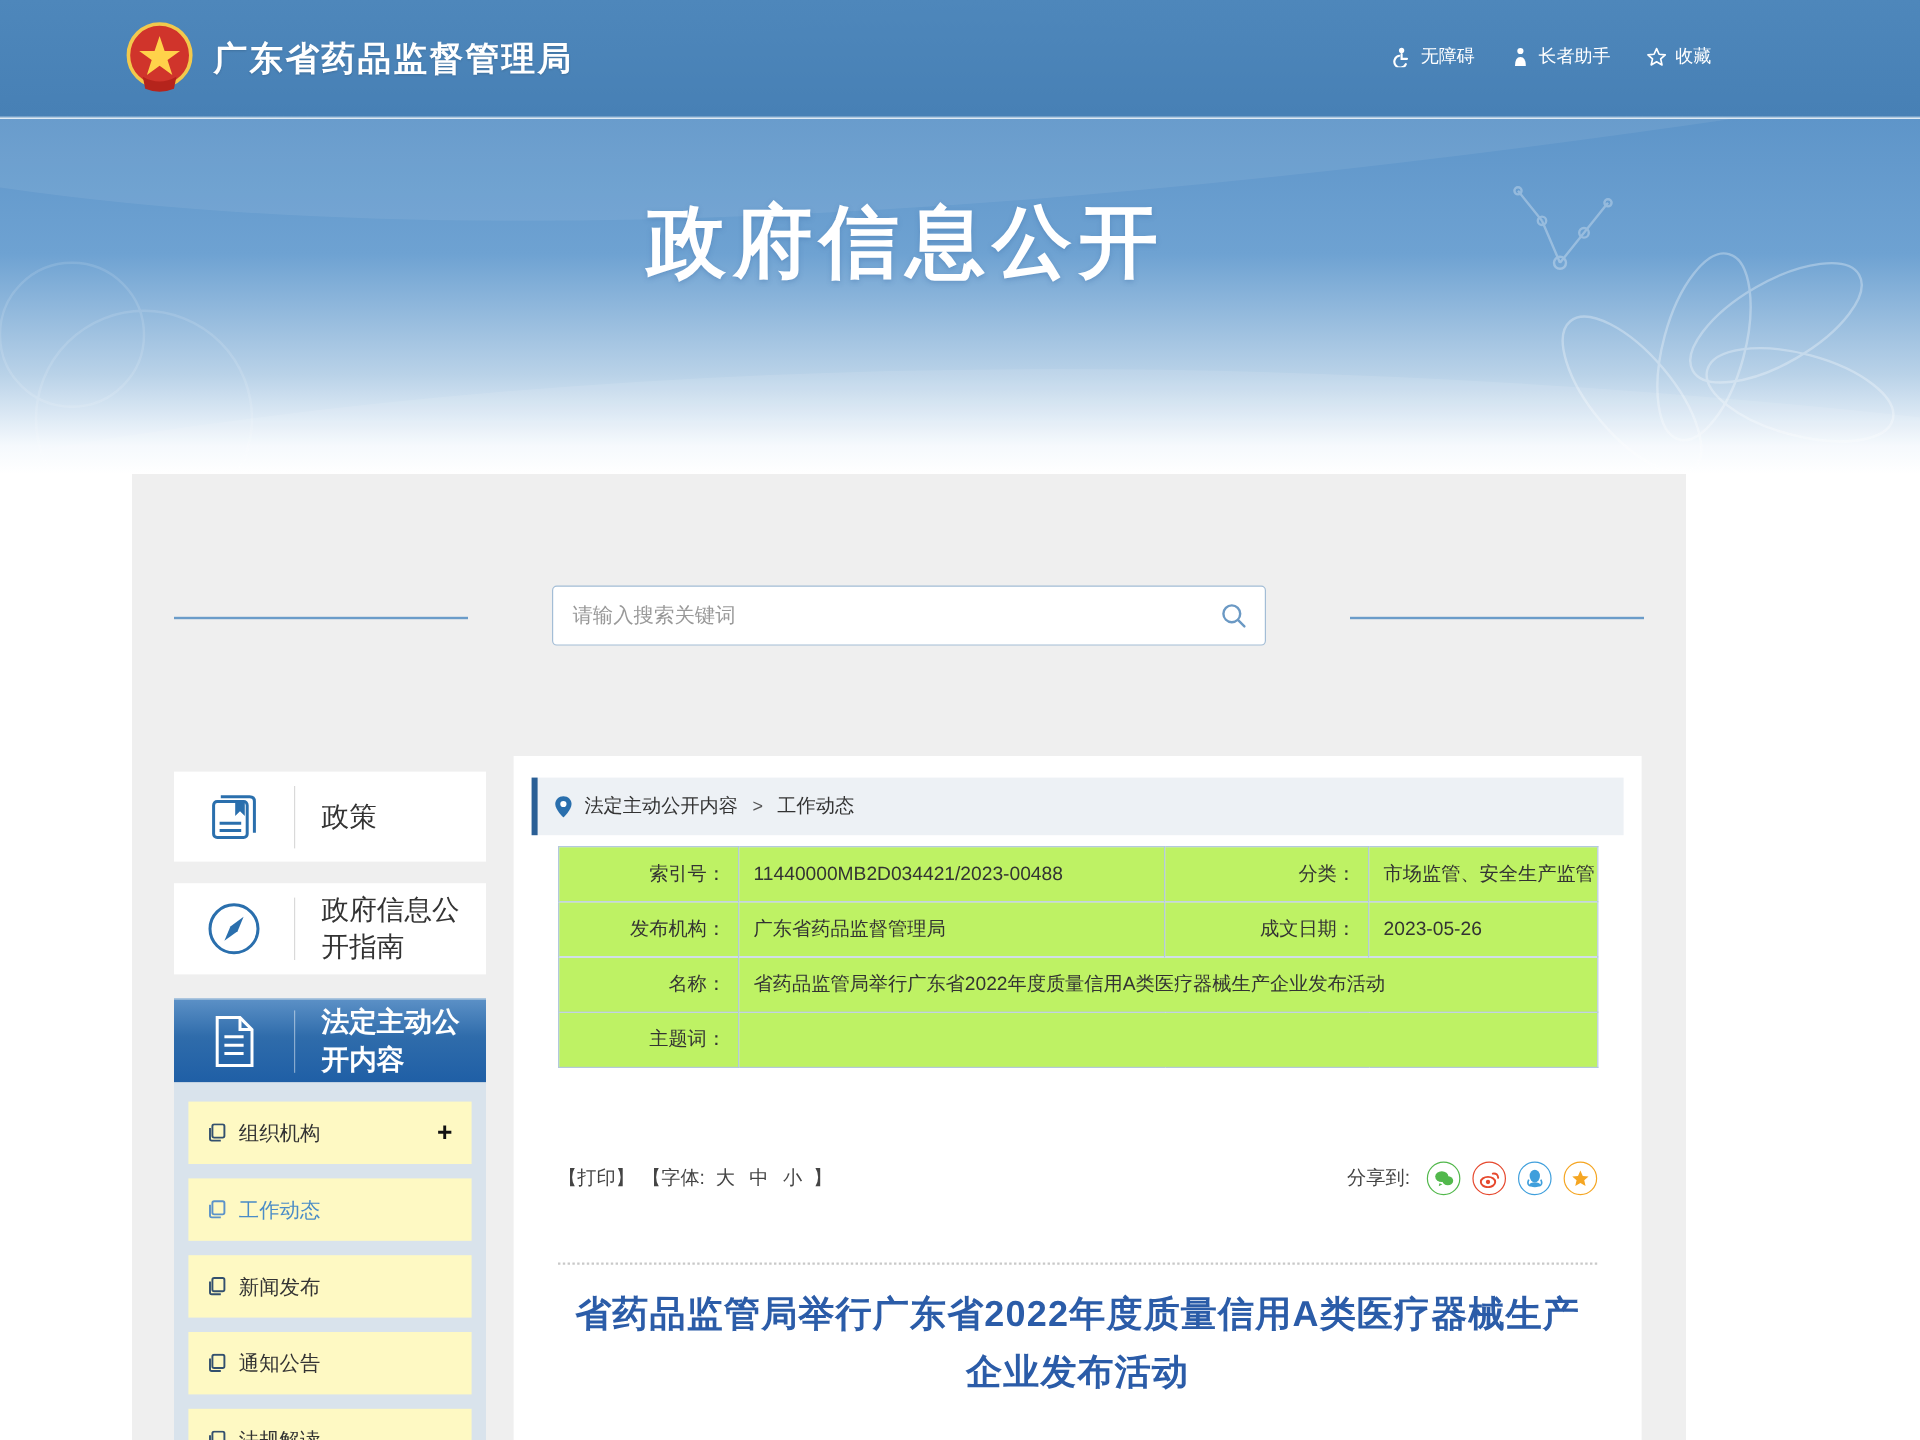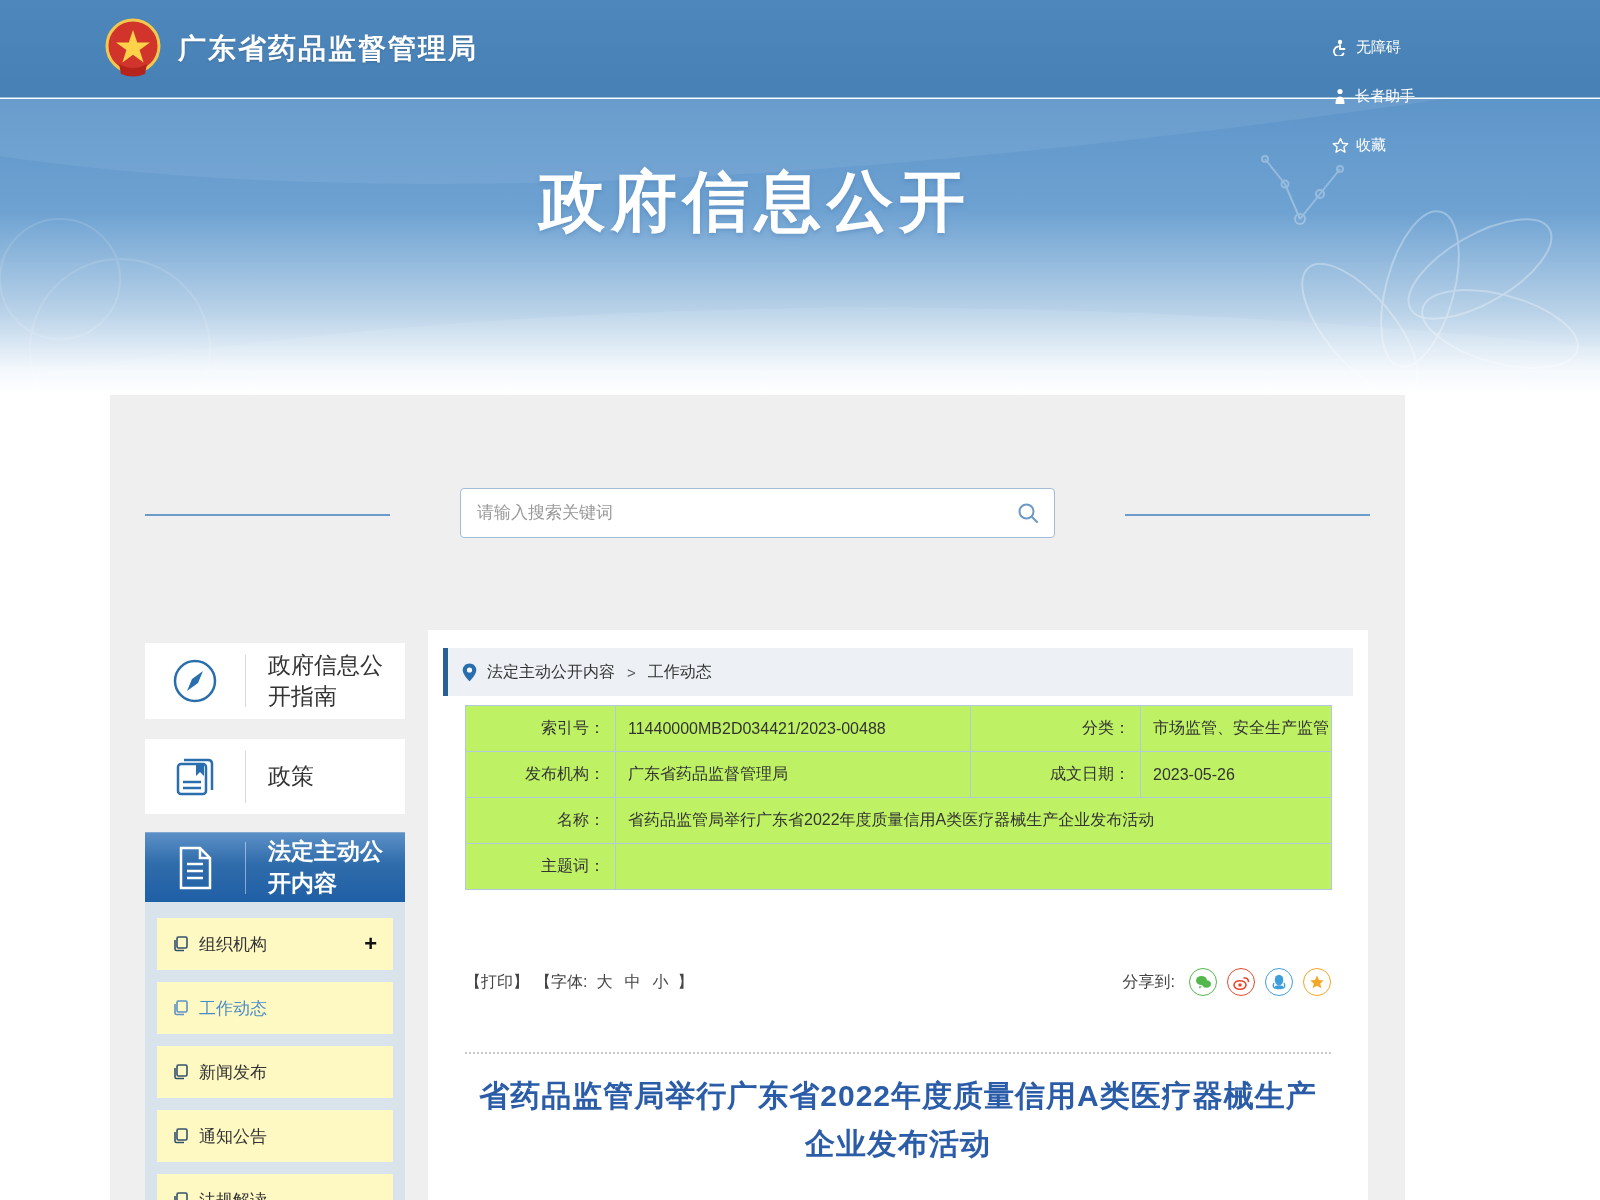--- a/index.html
+++ b/index.html
@@ -7,21 +7,21 @@
   body { font-family:"Liberation Sans","DejaVu Sans",sans-serif; background:#ffffff; }
   .page { position:relative; width:1600px; height:1200px; overflow:hidden; background:#ffffff; }
 
   
   .header { position:absolute; left:0; top:0; width:1600px; height:98px;
     background:linear-gradient(180deg,#4e87bb 0%,#4780b5 100%);
     border-bottom:1px solid rgba(255,255,255,.45); z-index:5; }
   .logo-wrap { position:absolute; left:103px; top:18px; width:60px; height:62px; }
   .site-name { position:absolute; left:178px; top:30px; color:#ffffff; font-size:28px;
     font-weight:bold; letter-spacing:2px; text-shadow:0 1px 2px rgba(0,0,0,.15); }
-  .header-links { position:absolute; right:185px; top:38px; display:flex; gap:30px;flex-direction:column; }
+  .header-links { position:absolute; right:174px; top:38px; display:flex; gap:30px; }
   .hlink { display:flex; align-items:center; gap:7px; color:#ffffff; font-size:15px; cursor:pointer; }
   .hlink svg { display:block; }
 
   
   .banner { position:absolute; left:0; top:99px; width:1600px; height:296px;
     background:linear-gradient(180deg,#5e95c9 0%,#6ea2d2 38%,#b9d2e8 72%,#f5f9fd 92%,#ffffff 100%);
     overflow:hidden;padding-left:42px; }
   .banner-deco { position:absolute; left:0; top:0; width:1600px; height:296px; }
   .banner-title { position:absolute; left:calc(50% - 45px); top:58px; transform:translateX(-50%);
     color:#ffffff; font-size:66px; font-weight:bold; letter-spacing:6px; white-space:nowrap;
@@ -167,43 +167,43 @@
       <input class="search-input" type="text" placeholder="请输入搜索关键词" style="">
       <button class="search-btn">
         <svg width="24" height="24" viewBox="0 0 24 24">
           <circle cx="10.5" cy="10.5" r="7" fill="none" stroke="#6b99c4" stroke-width="2"></circle>
           <line x1="15.8" y1="15.8" x2="21" y2="21" stroke="#6b99c4" stroke-width="2" stroke-linecap="round"></line>
         </svg>
       </button>
     </div>
 
     <div class="sidebar">
-      <div class="side-item si-2 two-line">
-        <div class="icon-cell">
-          <svg width="50" height="50" viewBox="0 0 50 50">
-            <circle cx="25" cy="25" r="20" fill="none" stroke="#2a6fad" stroke-width="2.5"></circle>
-            <path d="M33 15 L28 27 L17 35 L22 23 Z" fill="#2a6fad"></path>
-          </svg>
-        </div>
-        <div class="divider"></div>
-        <div class="label">政府信息公开指南</div>
-      </div>
-
       <div class="side-item si-1">
         <div class="icon-cell">
           <svg width="46" height="46" viewBox="0 0 46 46">
             <rect x="6" y="10" width="28" height="30" rx="3" fill="none" stroke="#2a6fad" stroke-width="2.5"></rect>
             <path d="M12 6 H36 Q40 6 40 10 V36" fill="none" stroke="#2a6fad" stroke-width="2.5"></path>
             <path d="M24 10 V22 L28 18 L32 22 V10 Z" fill="#2a6fad"></path>
             <line x1="11" y1="28" x2="29" y2="28" stroke="#2a6fad" stroke-width="2.5"></line>
             <line x1="11" y1="34" x2="29" y2="34" stroke="#2a6fad" stroke-width="2.5"></line>
           </svg>
         </div>
         <div class="divider"></div>
         <div class="label">政策</div>
+      </div>
+
+      <div class="side-item si-2 two-line">
+        <div class="icon-cell">
+          <svg width="50" height="50" viewBox="0 0 50 50">
+            <circle cx="25" cy="25" r="20" fill="none" stroke="#2a6fad" stroke-width="2.5"></circle>
+            <path d="M33 15 L28 27 L17 35 L22 23 Z" fill="#2a6fad"></path>
+          </svg>
+        </div>
+        <div class="divider"></div>
+        <div class="label">政府信息公开指南</div>
       </div>
 
       <div class="side-item si-3 two-line">
         <div class="icon-cell">
           <svg width="44" height="48" viewBox="0 0 44 48">
             <path d="M8 4 H27 L37 14 V44 H8 Z" fill="none" stroke="#ffffff" stroke-width="2.5"></path>
             <path d="M27 4 V14 H37" fill="none" stroke="#ffffff" stroke-width="2.5"></path>
             <line x1="14" y1="20" x2="30" y2="20" stroke="#ffffff" stroke-width="2.5"></line>
             <line x1="14" y1="27" x2="30" y2="27" stroke="#ffffff" stroke-width="2.5"></line>
             <line x1="14" y1="34" x2="30" y2="34" stroke="#ffffff" stroke-width="2.5"></line>

